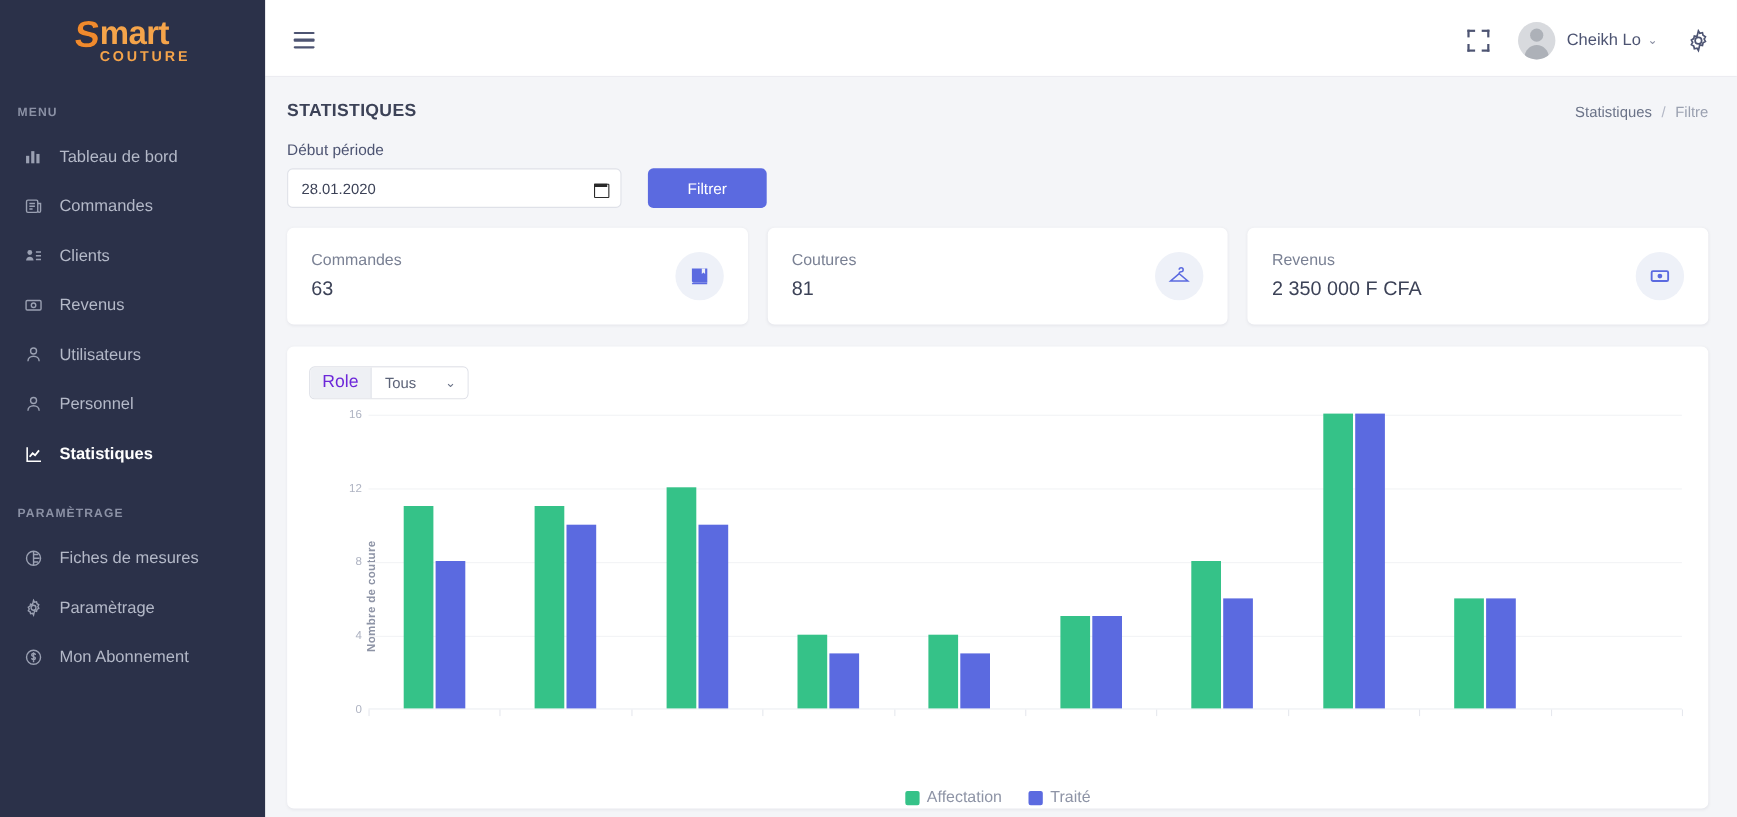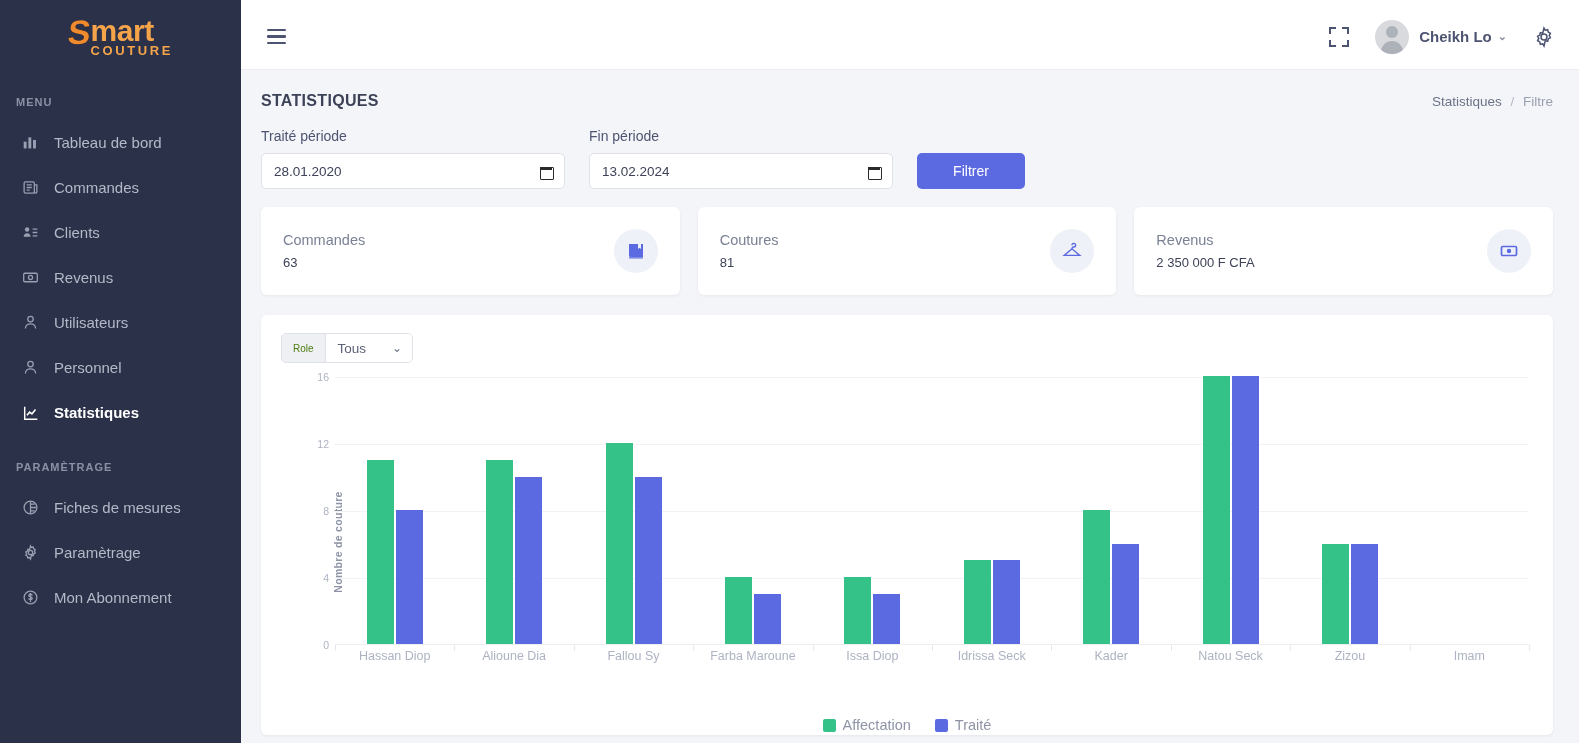--- a/index.html
+++ b/index.html
@@ -58,21 +58,20 @@
   .sb-item.active { color: #ffffff; font-weight: bold; }
   .sb-item.active .ic { color: #ffffff; }
 
   
   .main { flex: 1; height: 743px; display: flex; flex-direction: column; overflow: hidden; }
   .topbar {
     height: 70px; background: #fff; flex: 0 0 70px;
     display: flex; align-items: center; justify-content: space-between;
     padding: 4px 24px 0 22px;
     border-bottom: 1px solid #ececf1;
-    font-weight: bold;
   }
   .hamburger { display: flex; flex-direction: column; gap: 4px; cursor: pointer; padding: 4px; }
   .hamburger span { display: block; width: 19px; height: 2.6px; background: #4d5472; border-radius: 1px; }
   .topbar-right { display: flex; align-items: center; gap: 26px; }
   .fullscreen-ic { width: 20px; height: 20px; position: relative; cursor: pointer; }
   .fullscreen-ic i {
     position: absolute; width: 7px; height: 7px; border: 2px solid #4d5472;
   }
   .fullscreen-ic i:nth-child(1) { top:0; left:0; border-right: none; border-bottom: none; }
   .fullscreen-ic i:nth-child(2) { top:0; right:0; border-left: none; border-bottom: none; }
@@ -131,38 +130,38 @@
   }
 
   .cards { display: flex; gap: 18px; padding: 18px 26px 0 20px; }
   .card {
     flex: 1; height: 88px; background: #fff; border-radius: 6px;
     box-shadow: 0 1px 3px rgba(20,20,43,.06);
     display: flex; align-items: center; justify-content: space-between;
     padding: 0 22px;
   }
   .card-label { font-size: 14.5px; color: #7a8194; margin-bottom: 7px; }
-  .card-value { font-size: 13px; color: #3c4257; }
+  .card-value { font-size: 18px; color: #3c4257; }
   .card-ic {
     width: 44px; height: 44px; border-radius: 50%; background: #eef1f8;
     display: flex; align-items: center; justify-content: center; color: #5b6ae0;
   }
 
   .chart-card {
     margin: 20px 26px 0 20px; background: #fff; border-radius: 6px;
     box-shadow: 0 1px 3px rgba(20,20,43,.06);
     padding: 18px 20px 10px 20px;
     height: 420px; position: relative;
   }
   .chart-head { display: flex; align-items: center; justify-content: space-between; }
   .chart-title { font-size: 16.5px; font-weight: bold; color: #3c4257; }
   .role-group { display: flex; height: 30px; border: 1px solid #dfe1e8; border-radius: 5px; overflow: hidden; }
   .role-addon {
     background: #eef0f4; padding: 0 11px; display: flex; align-items: center;
-    font-size: 10px; color: #4d7c0f; border-right: 1px solid #dfe1e8;
+    font-size: 16px; color: #6d28d9; border-right: 1px solid #dfe1e8;
   }
   .role-select {
     display: flex; align-items: center; gap: 26px;
     padding: 0 10px 0 12px; background: #fff;
     font-size: 13.5px; color: #5c6378; cursor: pointer;
   }
   .role-select .caret { font-size: 12px; color: #6b7388; }
 
   .plot { position: relative; height: 330px; margin-top: 14px; }
   .y-axis-title {
@@ -361,30 +360,23 @@
         <div class="page-title">STATISTIQUES</div>
         <div class="breadcrumb">
           <span>Statistiques</span>
           <span class="sep">/</span>
           <span class="cur">Filtre</span>
         </div>
       </div>
 
       <div class="filter-row">
         <div class="field">
-          <label>Traité période</label>
+          <label>Début période</label>
           <div class="date-input">
             <span>28.01.2020</span>
-            <span class="cal-ic"></span>
-          </div>
-        </div>
-        <div class="field">
-          <label>Fin période</label>
-          <div class="date-input">
-            <span>13.02.2024</span>
             <span class="cal-ic"></span>
           </div>
         </div>
         <button class="filter-btn">Filtrer</button>
       </div>
 
       <div class="cards">
         <div class="card">
           <div>
             <div class="card-label">Commandes</div>
@@ -498,32 +490,20 @@
               <i style="left: 20%;"></i>
               <i style="left: 30%;"></i>
               <i style="left: 40%;"></i>
               <i style="left: 50%;"></i>
               <i style="left: 60%;"></i>
               <i style="left: 70%;"></i>
               <i style="left: 80%;"></i>
               <i style="left: 90%;"></i>
               <i style="left: 100%;"></i>
             </div>
-          <div class="x-labels" id="x-labels">
-              <div>Hassan Diop</div>
-              <div>Alioune Dia</div>
-              <div>Fallou Sy</div>
-              <div>Farba Maroune</div>
-              <div>Issa Diop</div>
-              <div>Idrissa Seck</div>
-              <div>Kader</div>
-              <div>Natou Seck</div>
-              <div>Zizou</div>
-              <div>Imam</div>
-            </div>
         </div>
 
         <div class="legend" id="legend">
             <div class="legend-item">
               <span class="legend-swatch" style="background: rgb(53, 194, 136);"></span>
               <span class="legend-label">Affectation</span>
             </div>
             <div class="legend-item">
               <span class="legend-swatch" style="background: rgb(91, 106, 224);"></span>
               <span class="legend-label">Traité</span>

